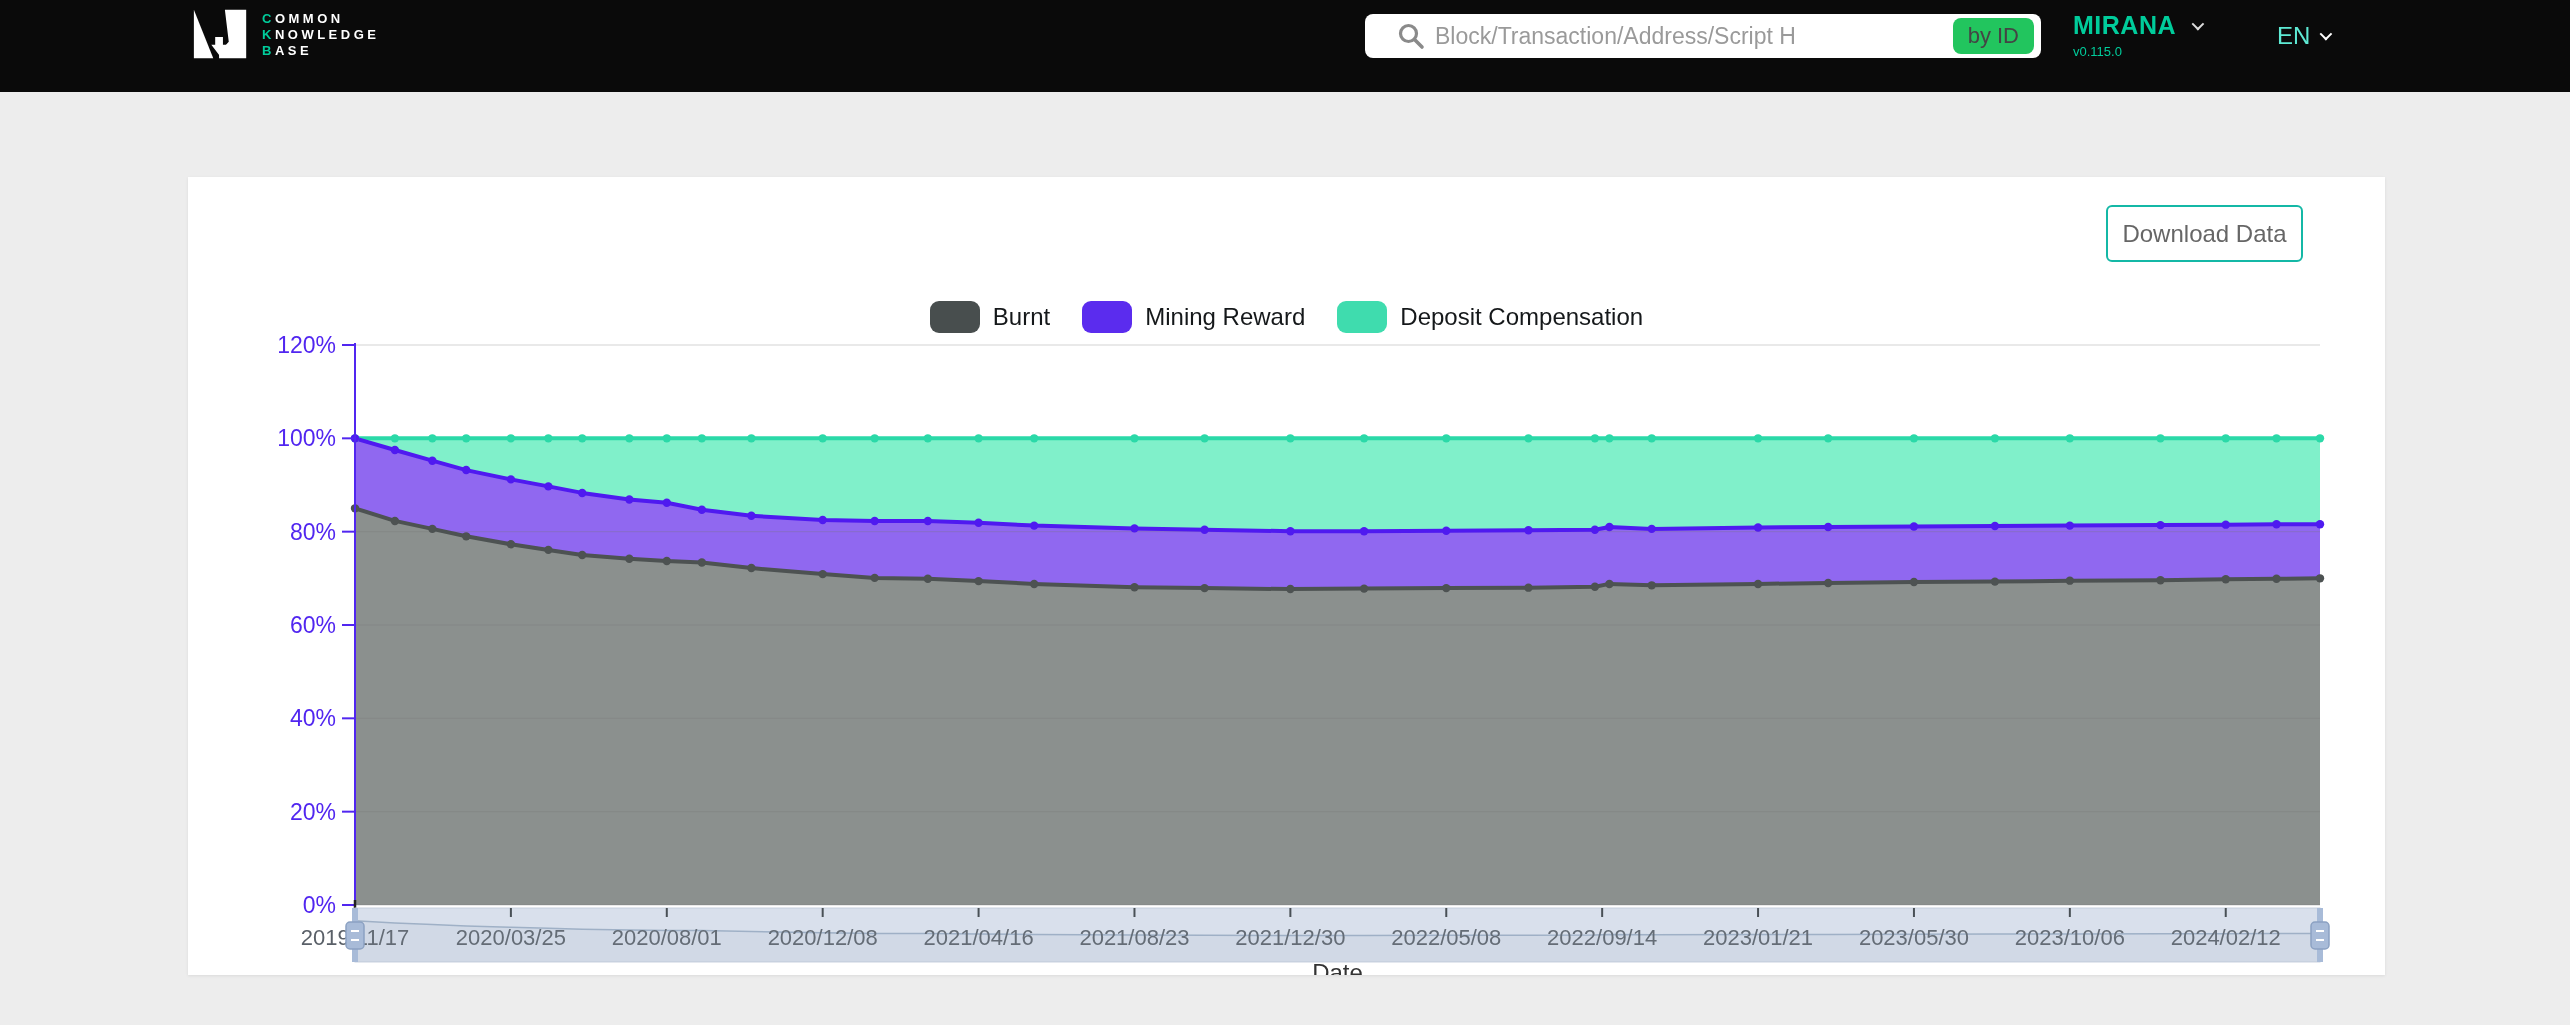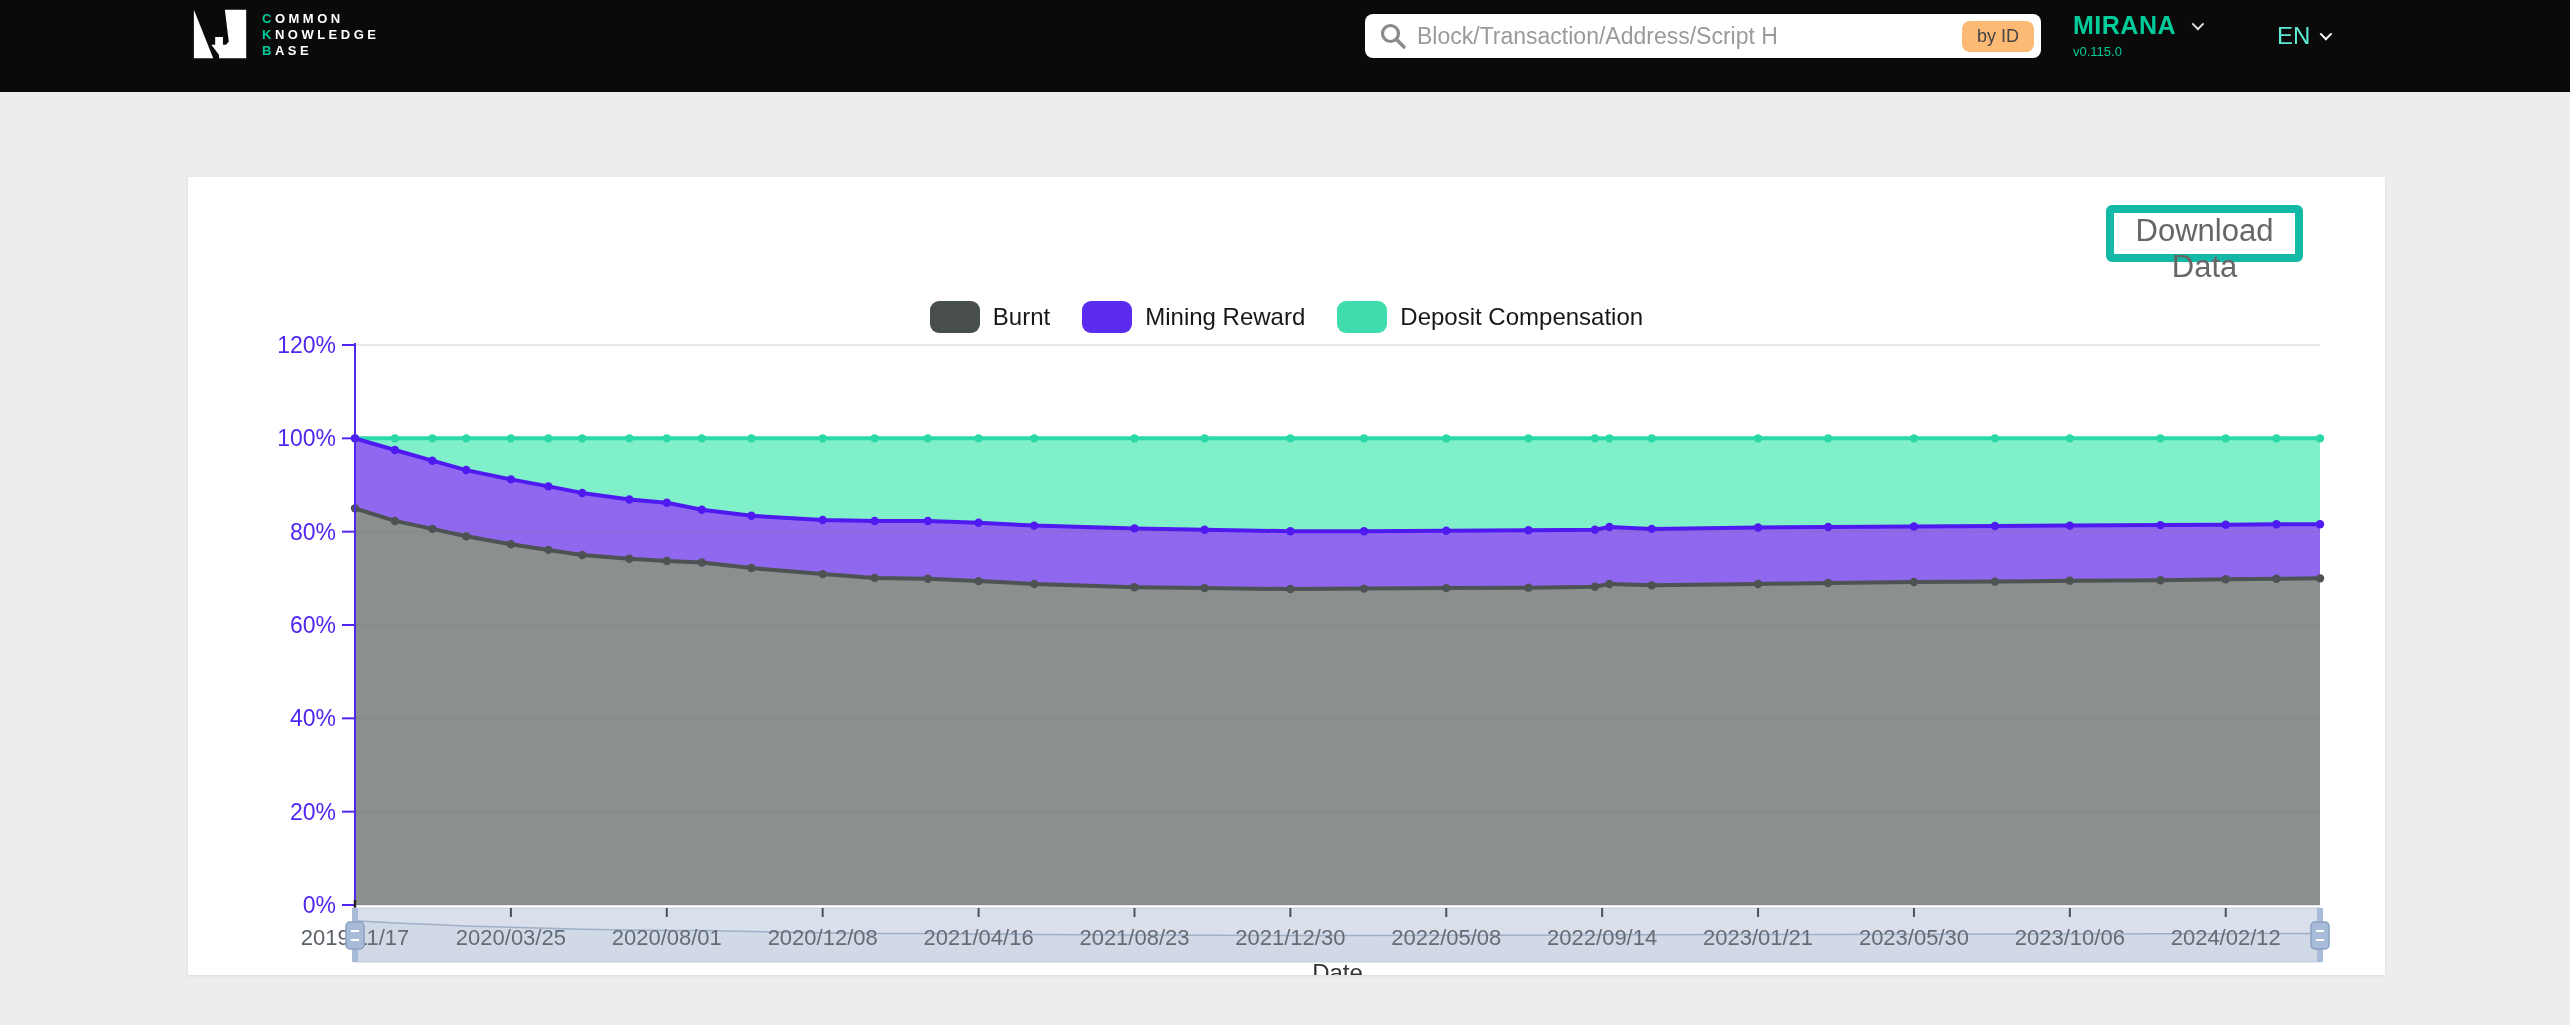--- a/index.html
+++ b/index.html
@@ -10,40 +10,40 @@
     font-family: "Liberation Sans", sans-serif;
   }
   
   .topbar { position: absolute; left:0; top:0; width:2570px; height:92px; background:#0a0a0a; }
   .logo { position:absolute; left:190px; top:9px; display:flex; align-items:center; }
   .logo-text { margin-left:10px; color:#fff; font-size:13px; font-weight:bold; letter-spacing:3.5px; line-height:16px; white-space:nowrap; }
   .logo-text .accent { color:#00cc9b; }
   .mainnav { position:absolute; left:528px; top:0; height:71px; display:flex; align-items:center; gap:56px; }
   .mainnav a { color:#fff; font-size:24px; text-decoration:none; white-space:nowrap; display:flex; align-items:center; }
   .chev { display:inline-block; width:9px; height:9px; border-right:2.5px solid #fff; border-bottom:2.5px solid #fff; transform:rotate(45deg) translateY(-2px); margin-left:10px; }
-  .searchbox { position:absolute; left:1365px; top:14px; width:676px; height:44px; background:#fff; border-radius:8px; display:flex; align-items:center; padding:0 7px 0 14px; }
+  .searchbox { position:absolute; left:1365px; top:14px; width:676px; height:44px; background:#fff; border-radius:8px; display:flex; align-items:center; padding:0 7px 0 32px; }
   .searchbox input { flex:1; border:none; outline:none; font-size:23px; color:#333; margin-left:10px; font-family:"Liberation Sans",sans-serif; min-width:0; }
   .searchbox input::placeholder { color:#9a9a9a; }
-  .byid { background:#fdba74; border:none; border-radius:8px; padding:5px 15px; font-size:18px; color:#444; cursor:pointer; font-family:"Liberation Sans",sans-serif; white-space:nowrap; }
+  .byid { background:#22c55e; border:none; border-radius:8px; padding:5px 15px; font-size:22px; color:#444; cursor:pointer; font-family:"Liberation Sans",sans-serif; white-space:nowrap; }
   .network { position:absolute; left:2073px; top:11px; cursor:pointer; }
   .network-row { display:flex; align-items:center; }
   .network-name { color:#00cc9b; font-size:25px; font-weight:700; letter-spacing:0.5px; }
   .network .chev { border-color:#ddd; margin-left:16px; }
   .network-version { color:#00cc9b; font-size:13px; margin-top:4px; }
   .lang { position:absolute; left:2277px; top:0; height:71px; display:flex; align-items:center; cursor:pointer; }
   .lang-label { color:#5eead4; font-size:24px; }
   
   .card { position:absolute; left:188px; top:177px; width:2197px; height:798px; background:#fff;
           box-shadow:0 1px 3px rgba(0,0,0,0.08); overflow:hidden; }
   .title-row { position:absolute; left:0; top:22px; width:100%; display:flex; justify-content:center; align-items:center; transform:translateX(-48px); }
   .chart-title { font-size:44px; color:#101010; font-weight:400; }
   .help-icon { width:33px; height:33px; border-radius:50%; background:#c6c6c6; color:#fff; font-size:21px; font-weight:bold;
                display:flex; align-items:center; justify-content:center; margin-left:16px; cursor:pointer; }
-  .download-btn { position:absolute; top:28px; right:82px; width:197px; height:57px; background:#fff; border:8px solid #14b8a6;
-                  border-radius:6px; font-size:31px; color:#666; font-family:"Liberation Sans",sans-serif; cursor:pointer; }
+  .download-btn { position:absolute; top:28px; right:82px; width:197px; height:57px; background:#fff; border:2px solid #14b8a6;
+                  border-radius:6px; font-size:24px; color:#666; font-family:"Liberation Sans",sans-serif; cursor:pointer; }
   .legend { position:absolute; left:0; top:124px; width:100%; display:flex; justify-content:center; align-items:center; gap:32px; }
   .legend-item { display:flex; align-items:center; cursor:pointer; }
   .legend-swatch { width:50px; height:32px; border-radius:9px; }
   .legend-label { font-size:24px; color:#15181a; margin-left:13px; white-space:nowrap; }
   #chart-svg { position:absolute; left:0; top:153px; }
 </style>
 </head>
 <body>
 
 <header class="topbar">

